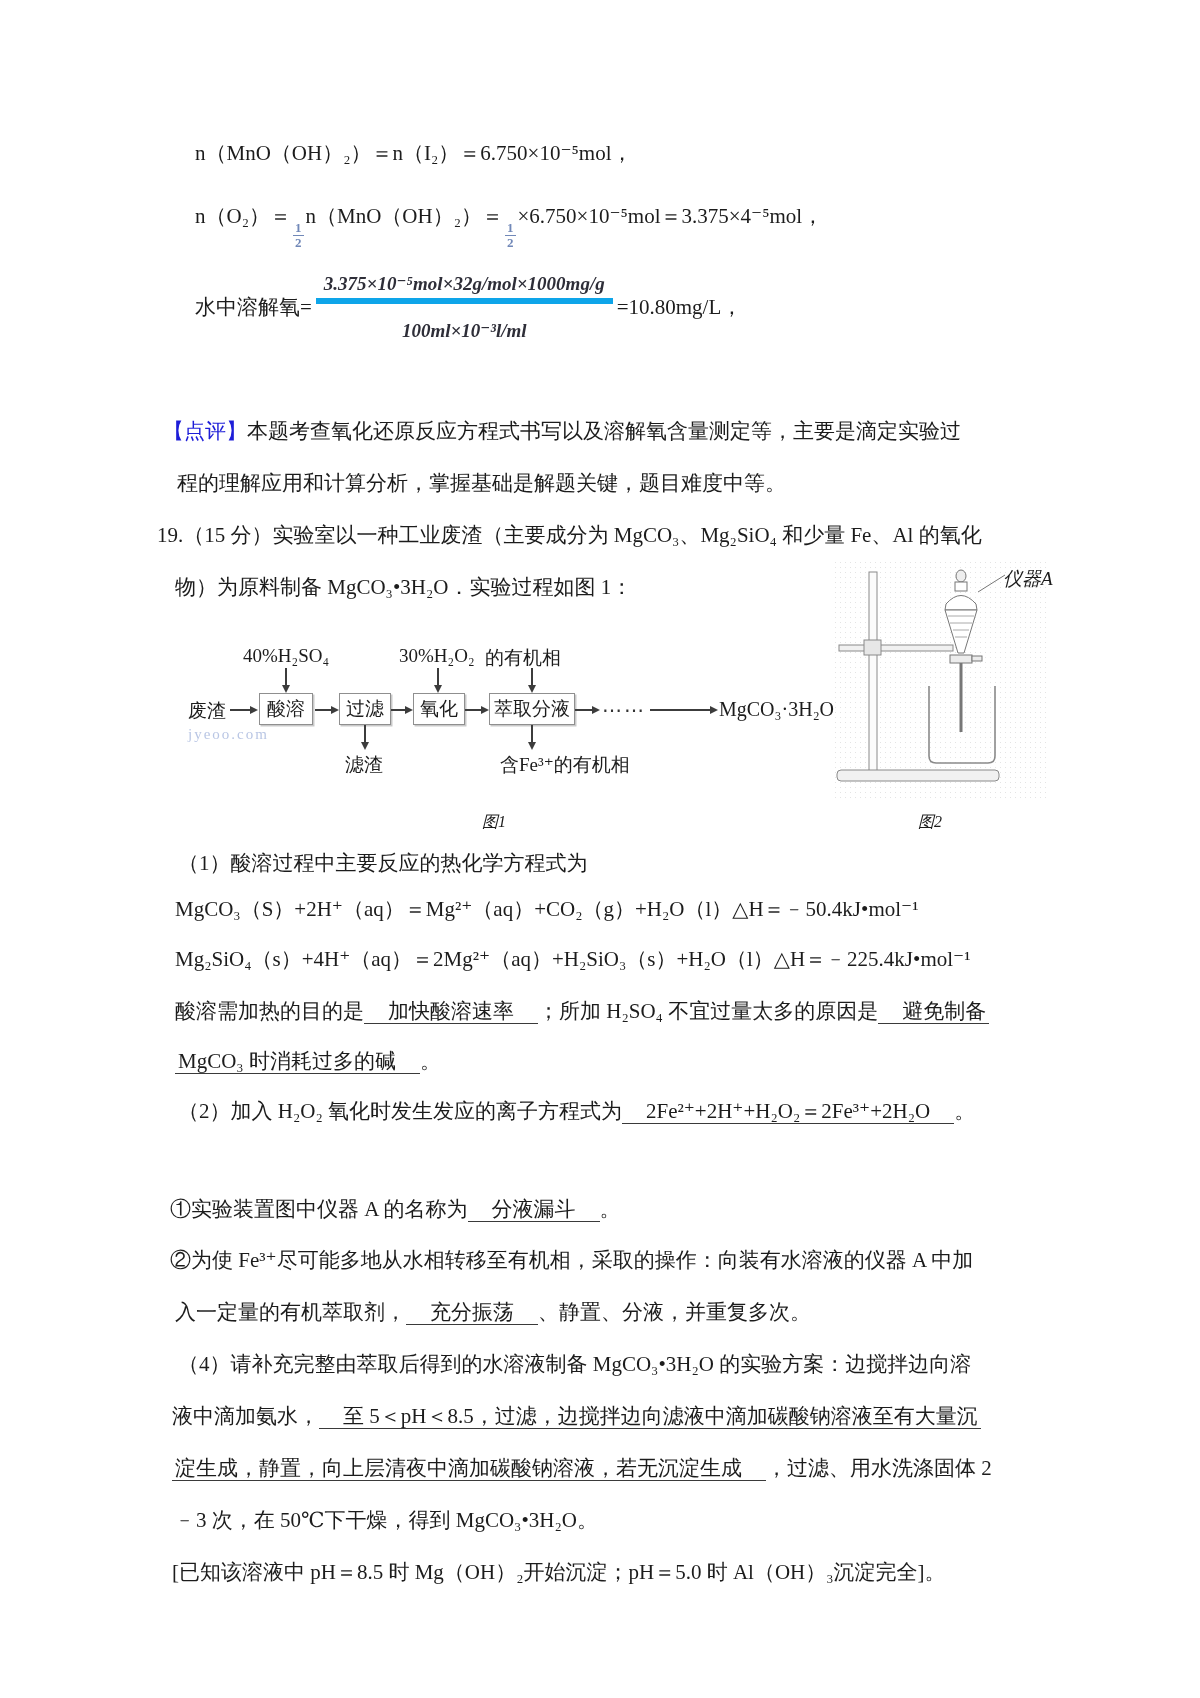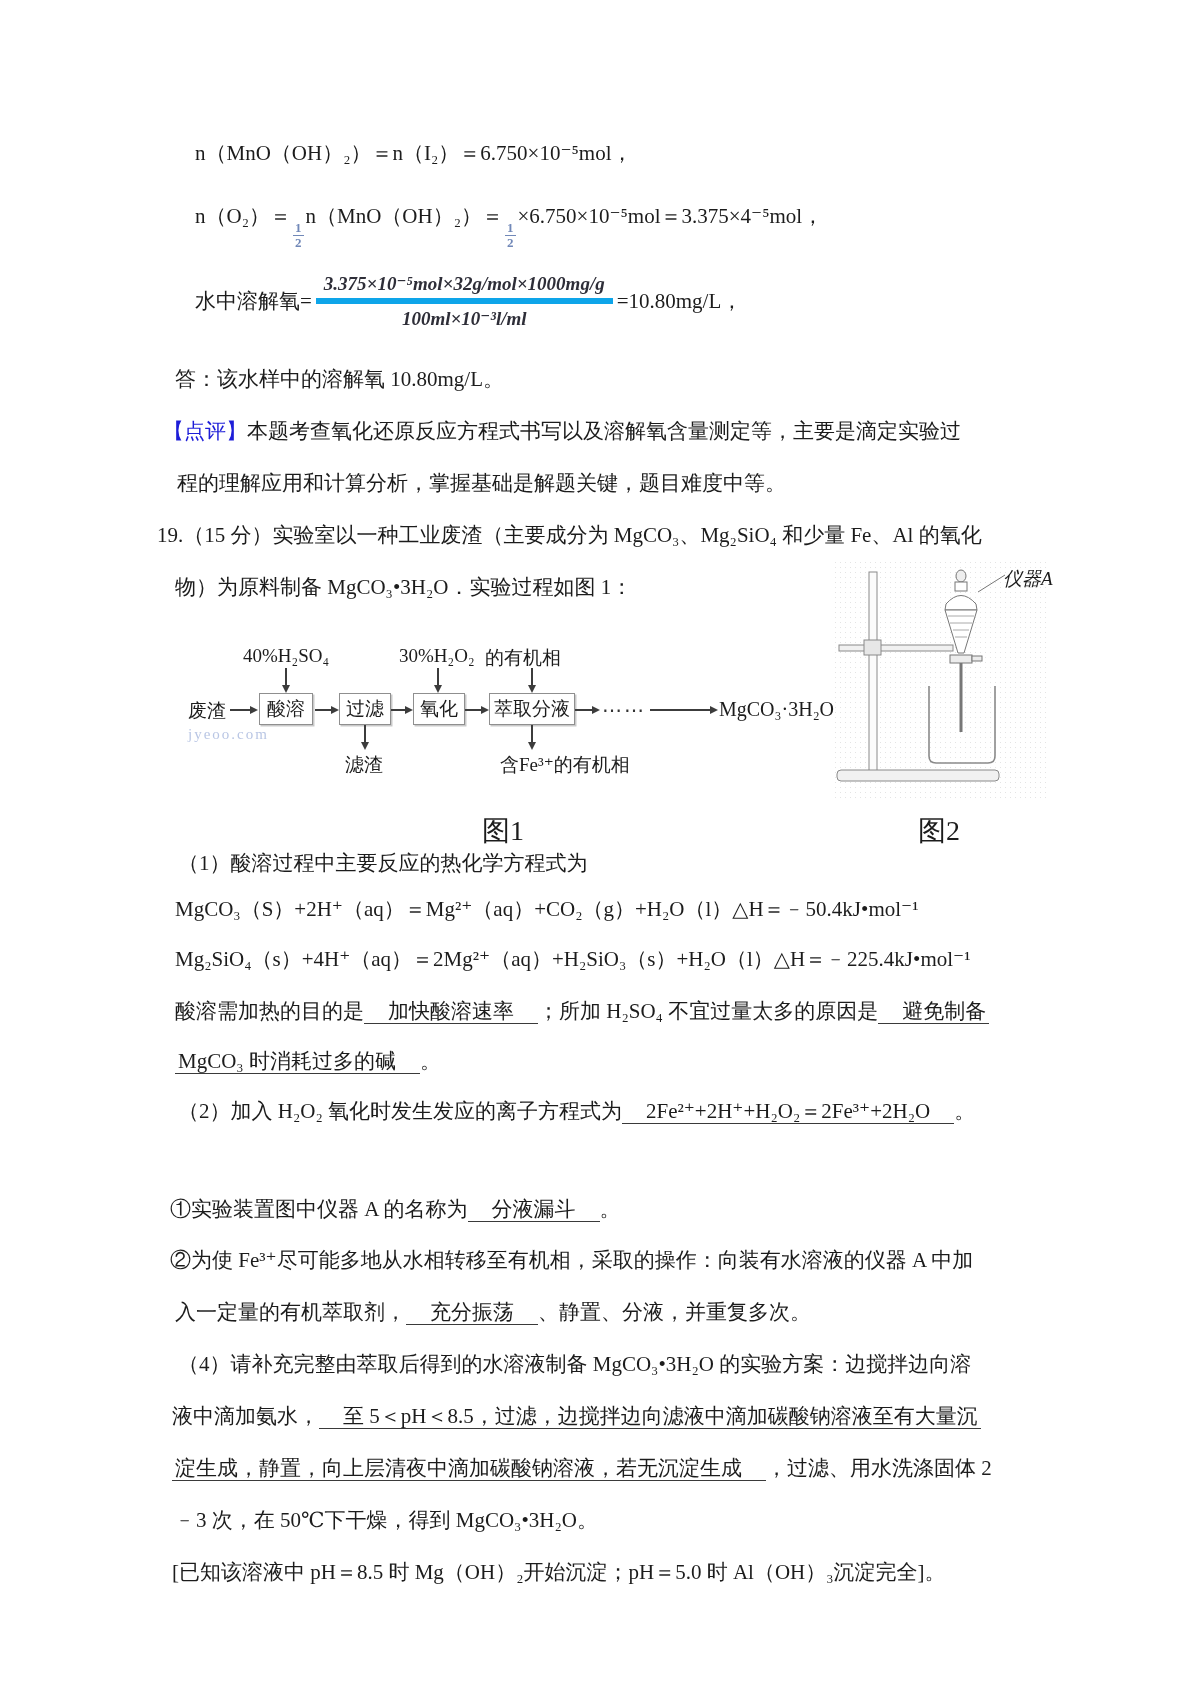--- a/index.html
+++ b/index.html
@@ -10,34 +10,34 @@
   
   .ifrac{display:inline-flex;flex-direction:column;align-items:center;vertical-align:-9px;
          font-weight:700;font-size:13px;line-height:1.1;color:var(--frac,#7188b8);margin:0 2px;}
   .ifrac .fn{border-bottom:1.5px solid currentColor;padding:0 2px;}
   .ifrac .fd{padding-top:0px;}
   
   .oxyline{position:absolute;display:flex;align-items:center;font-size:21px;white-space:nowrap;}
   .bigfrac{display:inline-flex;flex-direction:column;align-items:center;margin:0 4px;
            font-style:italic;font-weight:700;font-size:19px;color:#2e2e38;}
   .bigfrac .num{border-bottom:6px solid #0ea5e9;padding:0 8px 3px;}
-  .bigfrac .den{padding-top:3px;}
+  .bigfrac .den{padding-top:15px;}
   .tag{color:var(--accent,#1d1dd8);}
   
   .fl-text{position:absolute;font-size:19px;white-space:nowrap;}
   .fbox{position:absolute;border:1px solid #8f8f8f;background:#fff;box-shadow:1.5px 1.5px 0 #c9c9c9;
         display:flex;align-items:center;justify-content:center;font-size:19px;white-space:nowrap;}
   .arr-r{position:absolute;height:0;border-top:2px solid #3c3c3c;}
   .arr-r::after{content:"";position:absolute;right:-2px;top:-5px;width:0;height:0;
         border-left:8px solid #3c3c3c;border-top:4px solid transparent;border-bottom:4px solid transparent;}
   .arr-d{position:absolute;width:0;border-left:2px solid #3c3c3c;}
   .arr-d::after{content:"";position:absolute;bottom:-2px;left:-5px;width:0;height:0;
         border-top:8px solid #3c3c3c;border-left:4px solid transparent;border-right:4px solid transparent;}
   .dots{position:absolute;font-size:20px;letter-spacing:2px;color:#333;}
-  .caption{position:absolute;font-size:28px;}
+  .caption{position:absolute;font-size:16px;font-style:italic;}
   .watermark{position:absolute;font-size:15px;letter-spacing:2px;color:var(--watermark,#b9c6e4);}
   .fig2{position:absolute;left:833px;top:560px;width:215px;height:242px;
         background-image:radial-gradient(#e4e4e4 0.9px, transparent 0.9px);background-size:5px 5px;}
   .fig2-label{position:absolute;font-size:19px;white-space:nowrap;font-style:italic;}
 </style>
 </head>
 <body>
 
 <div class="page">
 
@@ -52,21 +52,20 @@
 
   <div class="oxyline" style="left:195px;top:272px">
     <span>水中溶解氧=</span>
     <span class="bigfrac">
       <span class="num">3.375×10⁻⁵mol×32g/mol×1000mg/g</span>
       <span class="den">100ml×10⁻³l/ml</span>
     </span>
     <span>=10.80mg/L，</span>
   </div>
 
-  <div class="ln" style="left:175px;top:366px">答：该水样中的溶解氧 10.80mg/L。</div>
 
   <div class="ln" style="left:163px;top:418px">
     <span class="tag">【点评】</span><span>本题考查氧化还原反应方程式书写以及溶解氧含量测定等，主要是滴定实验过</span>
   </div>
   <div class="ln" style="left:177px;top:470px">程的理解应用和计算分析，掌握基础是解题关键，题目难度中等。</div>
 
   <div class="ln" style="left:157px;top:522px">19.（15 分）实验室以一种工业废渣（主要成分为 MgCO₃、Mg₂SiO₄ 和少量 Fe、Al 的氧化</div>
   <div class="ln" style="left:175px;top:574px">物）为原料制备 MgCO₃•3H₂O．实验过程如图 1：</div>
 
   <div>

